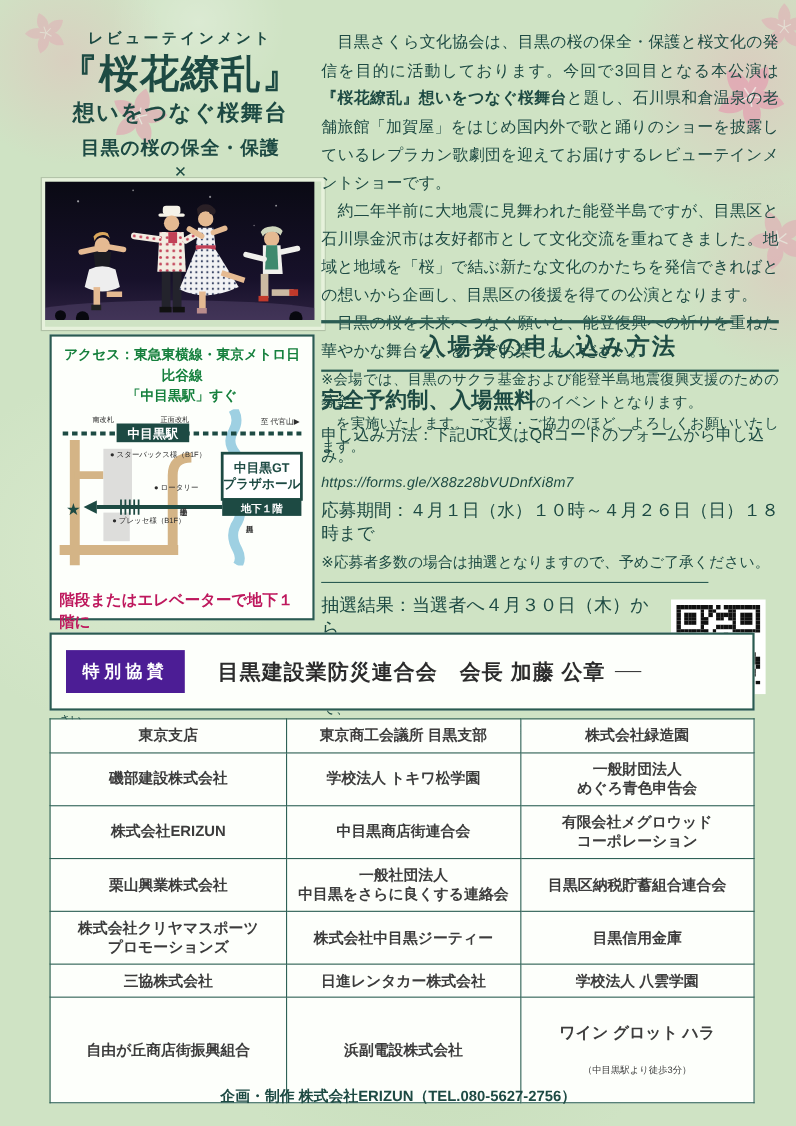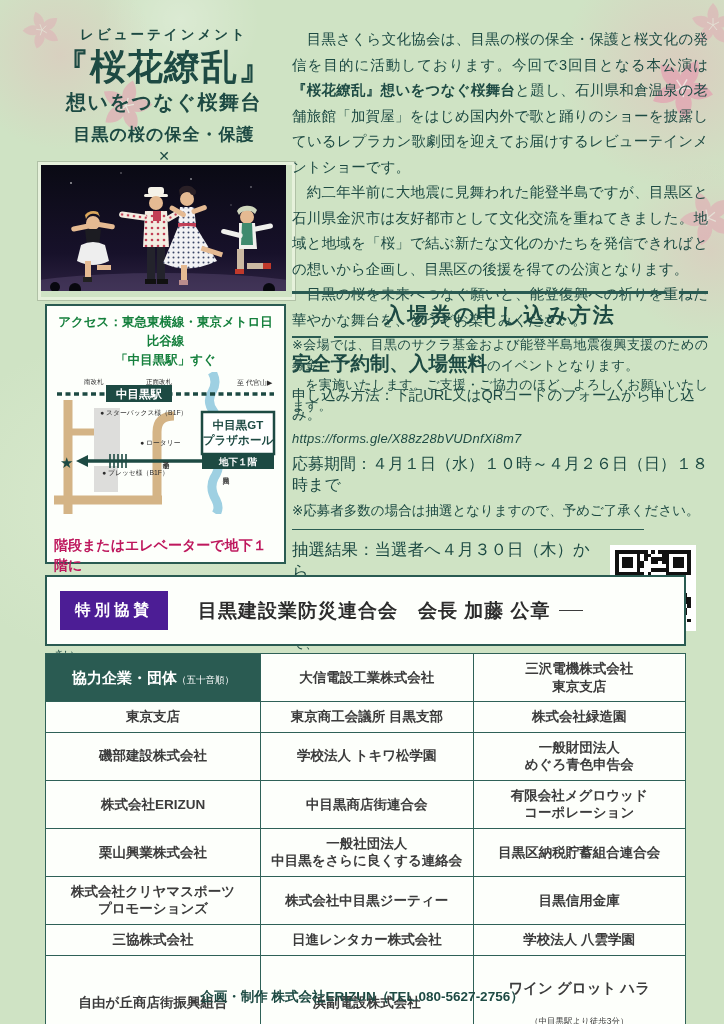--- a/index.html
+++ b/index.html
@@ -757,26 +757,20 @@
   </div>
 
   <table class="supporters">
     <colgroup>
         <col class="c1">
         <col class="c2">
         <col class="c3">
       </colgroup>
     <tbody>
       <tr>
-        <td class="hdr"><span>協力企業・団体</span><span class="hdr-note">（五十音順）</span></td>
-        <td>大信電設工業株式会社</td>
-        <td>三沢電機株式会社
-東京支店</td>
-      </tr>
-      <tr>
         <td>東京支店</td>
         <td>東京商工会議所 目黒支部</td>
         <td>株式会社緑造園</td>
       </tr>
       <tr>
         <td>磯部建設株式会社</td>
         <td>学校法人 トキワ松学園</td>
         <td>一般財団法人
 めぐろ青色申告会</td>
       </tr>

